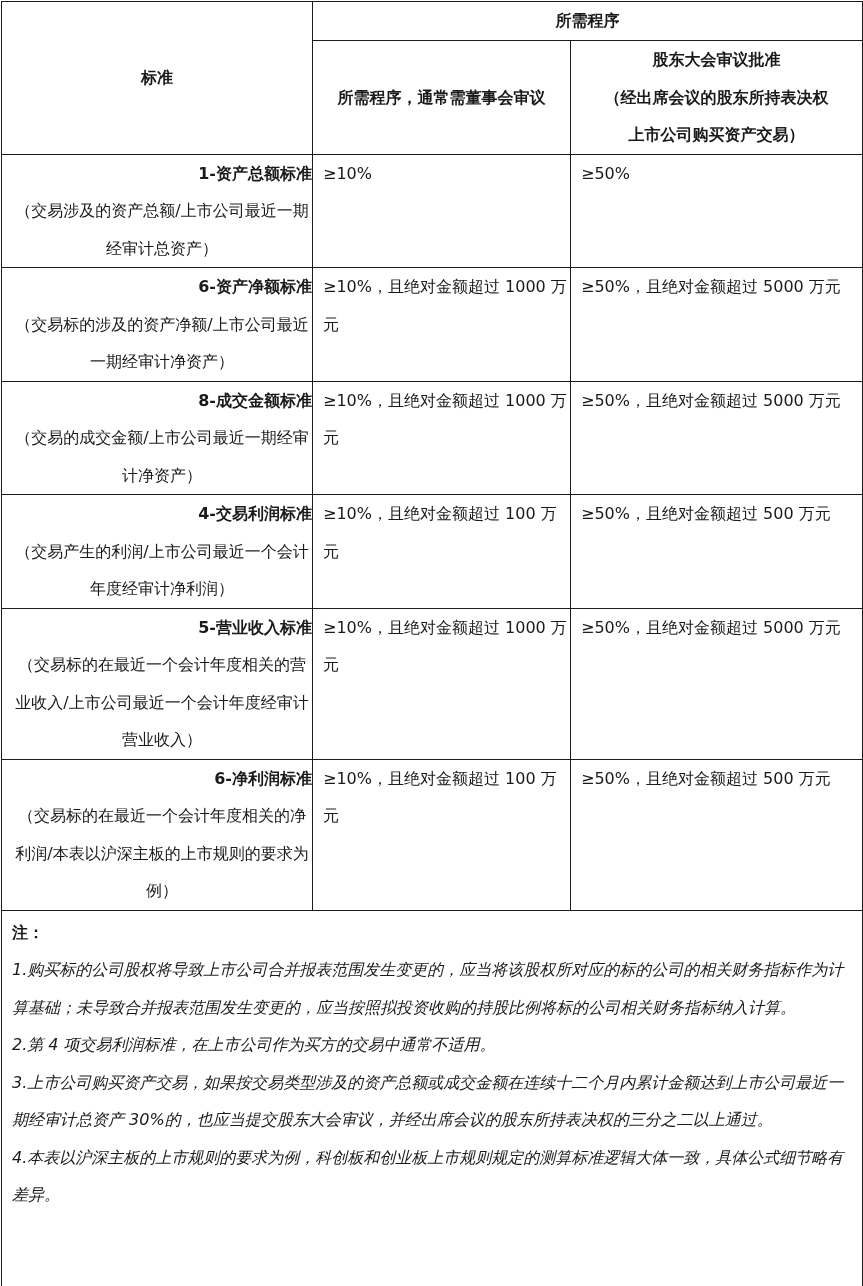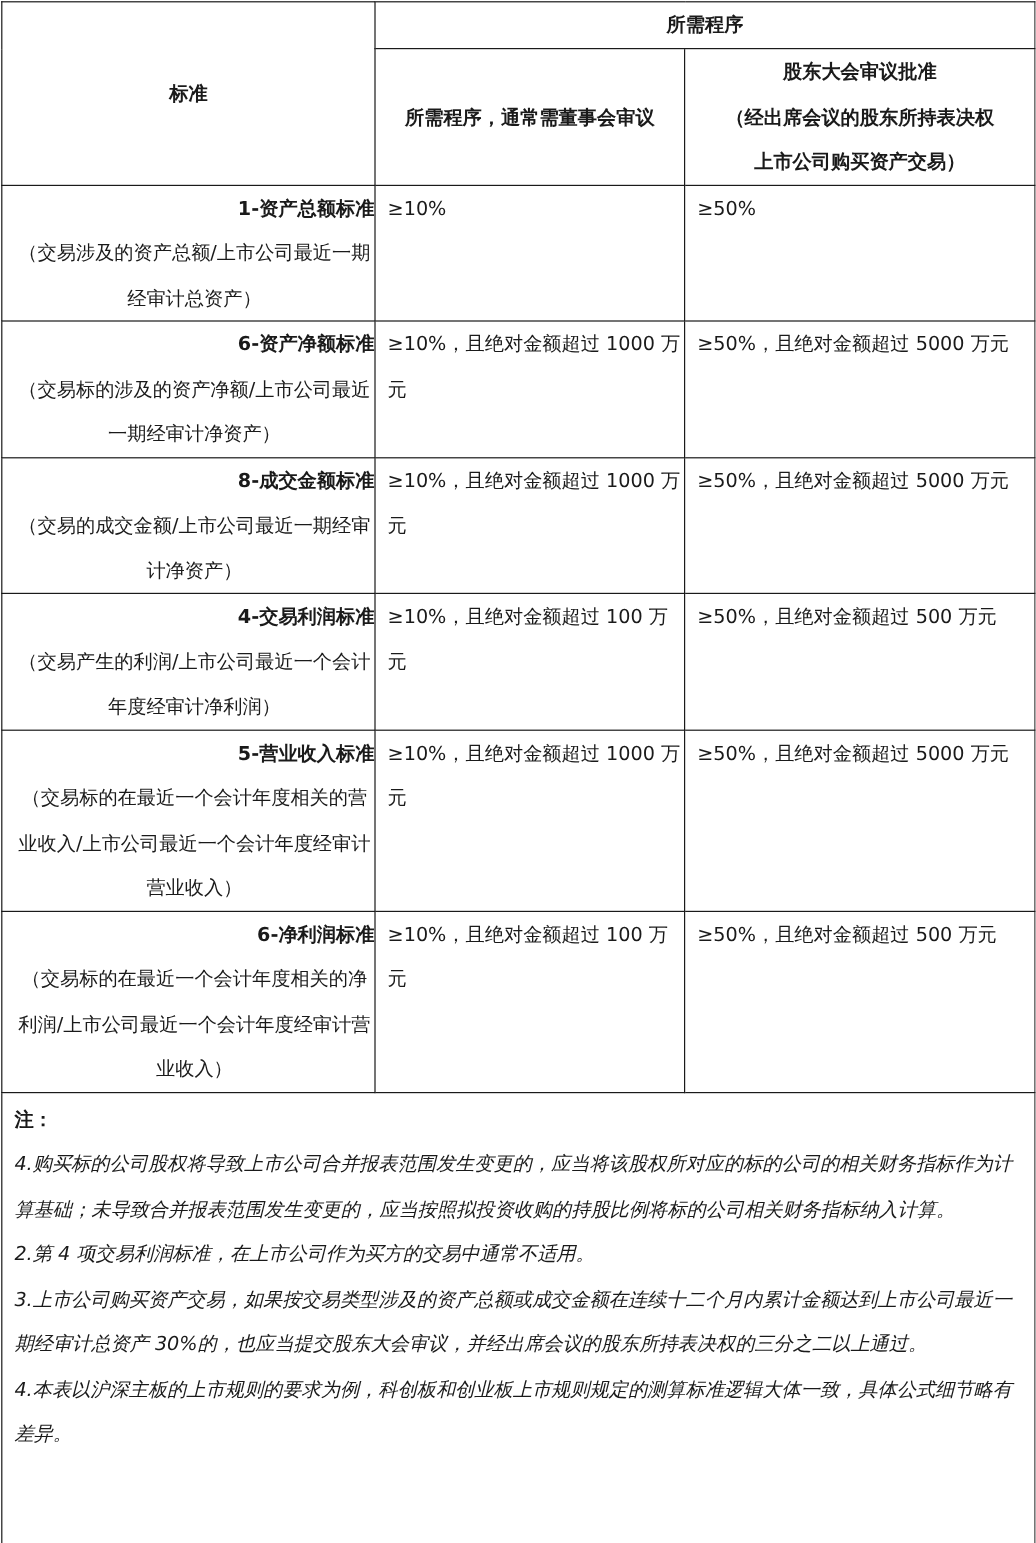--- a/index.html
+++ b/index.html
@@ -136,28 +136,28 @@
       <td>
         <span class="crit-title">5-营业收入标准</span>
         <span class="crit-desc">（交易标的在最近一个会计年度相关的营业收入/上市公司最近一个会计年度经审计营业收入）</span>
       </td>
       <td>≥10%，且绝对金额超过 1000 万元</td>
       <td>≥50%，且绝对金额超过 5000 万元</td>
     </tr>
     <tr class="r6">
       <td>
         <span class="crit-title">6-净利润标准</span>
-        <span class="crit-desc">（交易标的在最近一个会计年度相关的净利润/上市公司最近一个会计年度经审计营业收入）</span>
+        <span class="crit-desc">（交易标的在最近一个会计年度相关的净利润/本表以沪深主板的上市规则的要求为例）</span>
       </td>
       <td>≥10%，且绝对金额超过 100 万元</td>
       <td>≥50%，且绝对金额超过 500 万元</td>
     </tr>
     <tr>
       <td class="notes" colspan="3">
         <span class="notes-title">注：</span>
-        <span class="note-item">4.购买标的公司股权将导致上市公司合并报表范围发生变更的，应当将该股权所对应的标的公司的相关财务指标作为计算基础；未导致合并报表范围发生变更的，应当按照拟投资收购的持股比例将标的公司相关财务指标纳入计算。</span>
+        <span class="note-item">1.购买标的公司股权将导致上市公司合并报表范围发生变更的，应当将该股权所对应的标的公司的相关财务指标作为计算基础；未导致合并报表范围发生变更的，应当按照拟投资收购的持股比例将标的公司相关财务指标纳入计算。</span>
         <span class="note-item">2.第 4 项交易利润标准，在上市公司作为买方的交易中通常不适用。</span>
         <span class="note-item">3.上市公司购买资产交易，如果按交易类型涉及的资产总额或成交金额在连续十二个月内累计金额达到上市公司最近一期经审计总资产 30%的，也应当提交股东大会审议，并经出席会议的股东所持表决权的三分之二以上通过。</span>
         <span class="note-item">4.本表以沪深主板的上市规则的要求为例，科创板和创业板上市规则规定的测算标准逻辑大体一致，具体公式细节略有差异。</span>
       </td>
     </tr>
   </tbody>
 </table>
 
 </body></html>

